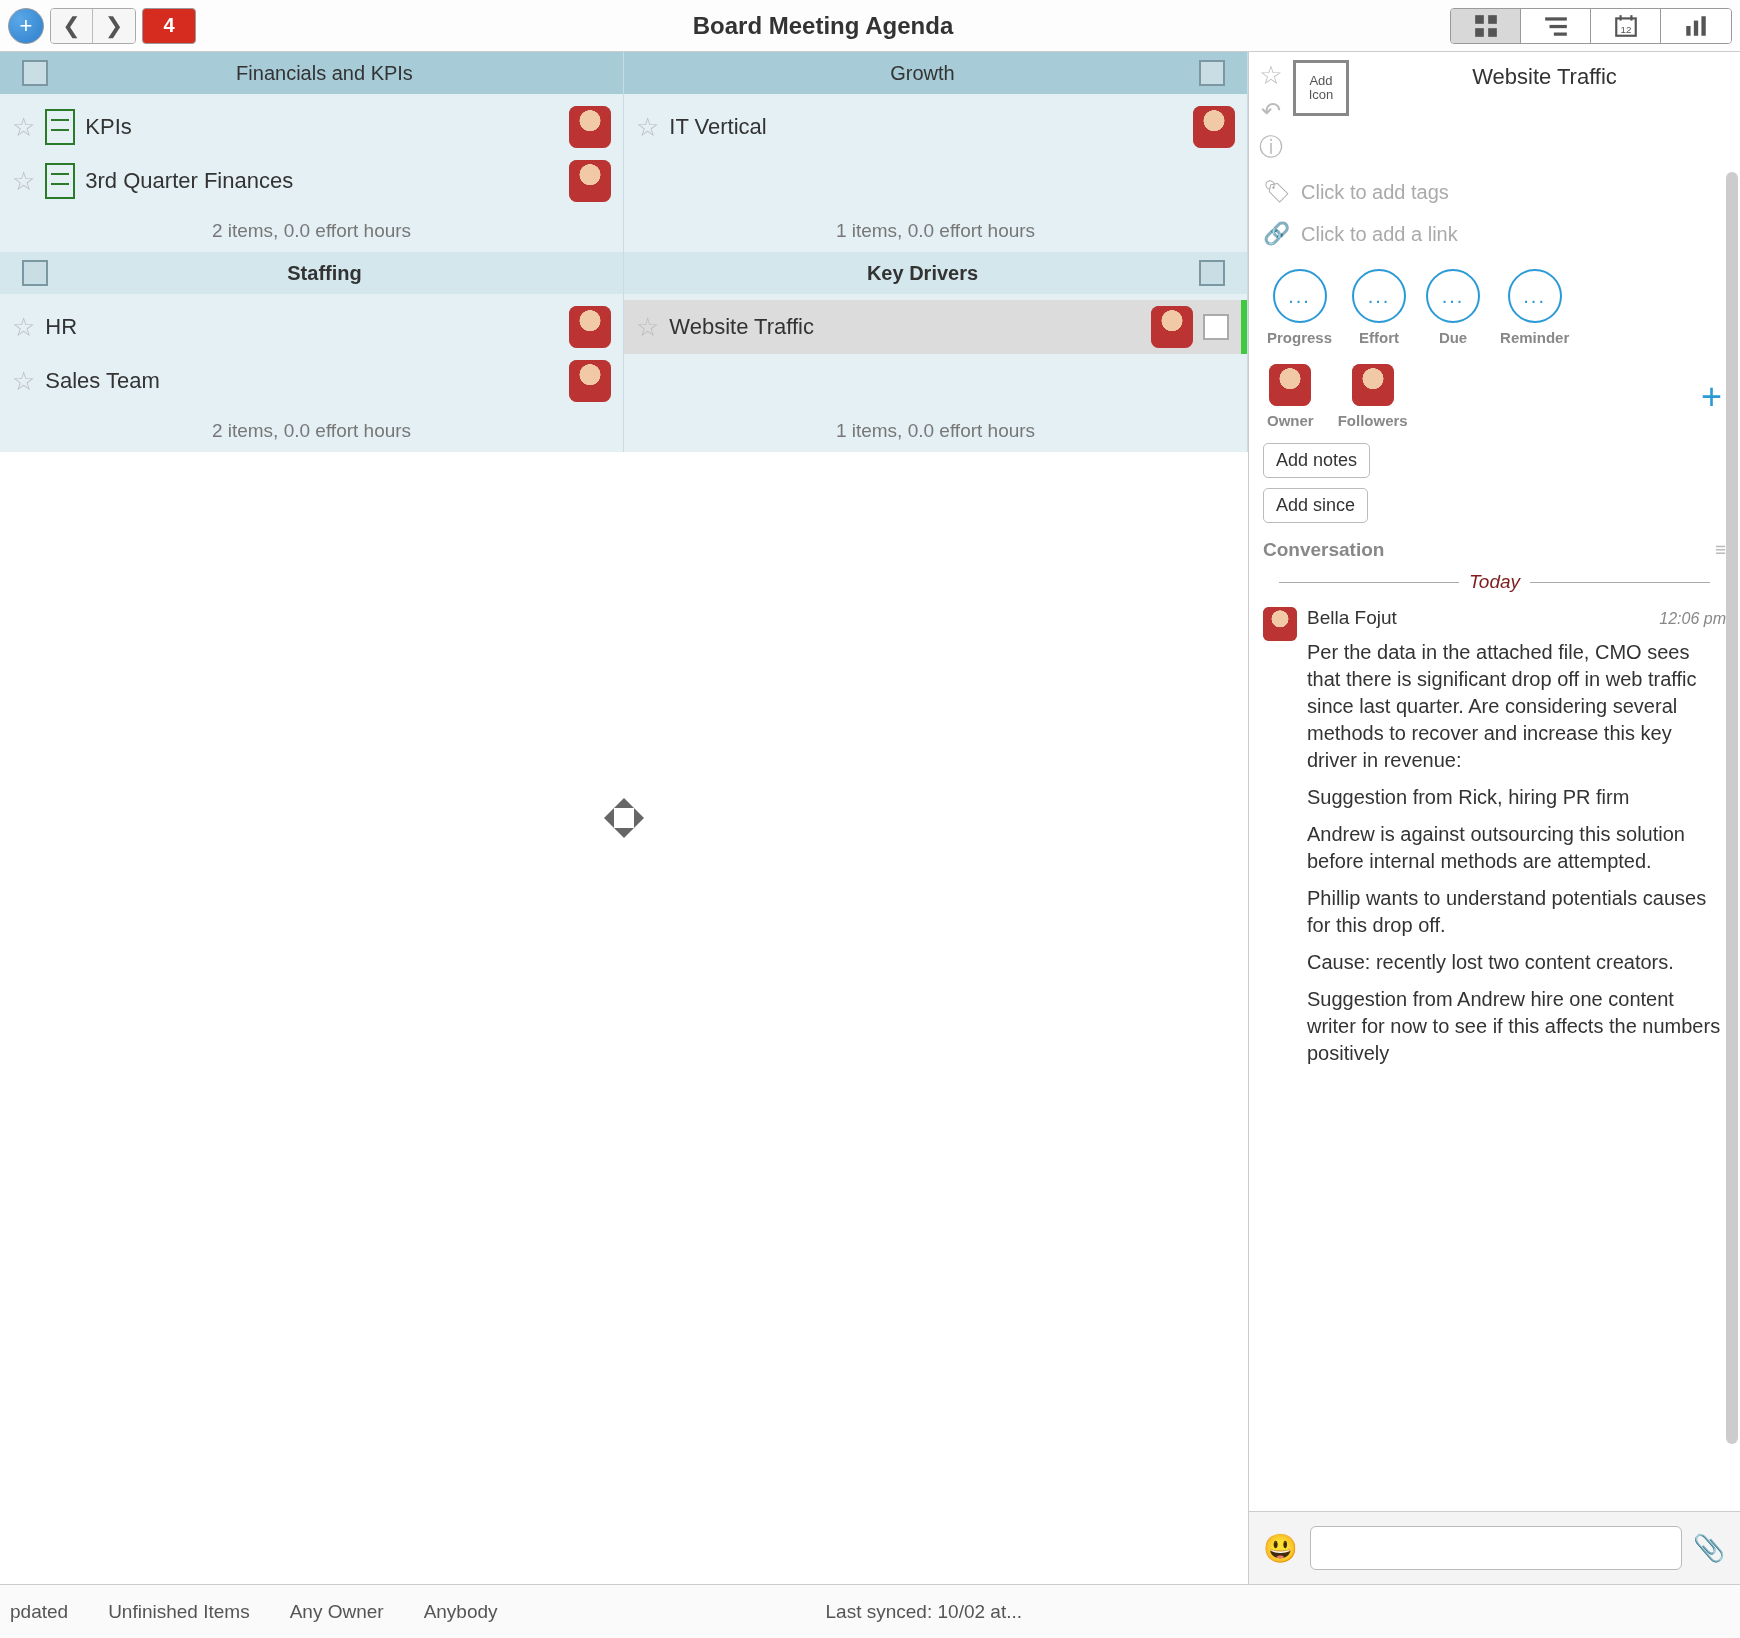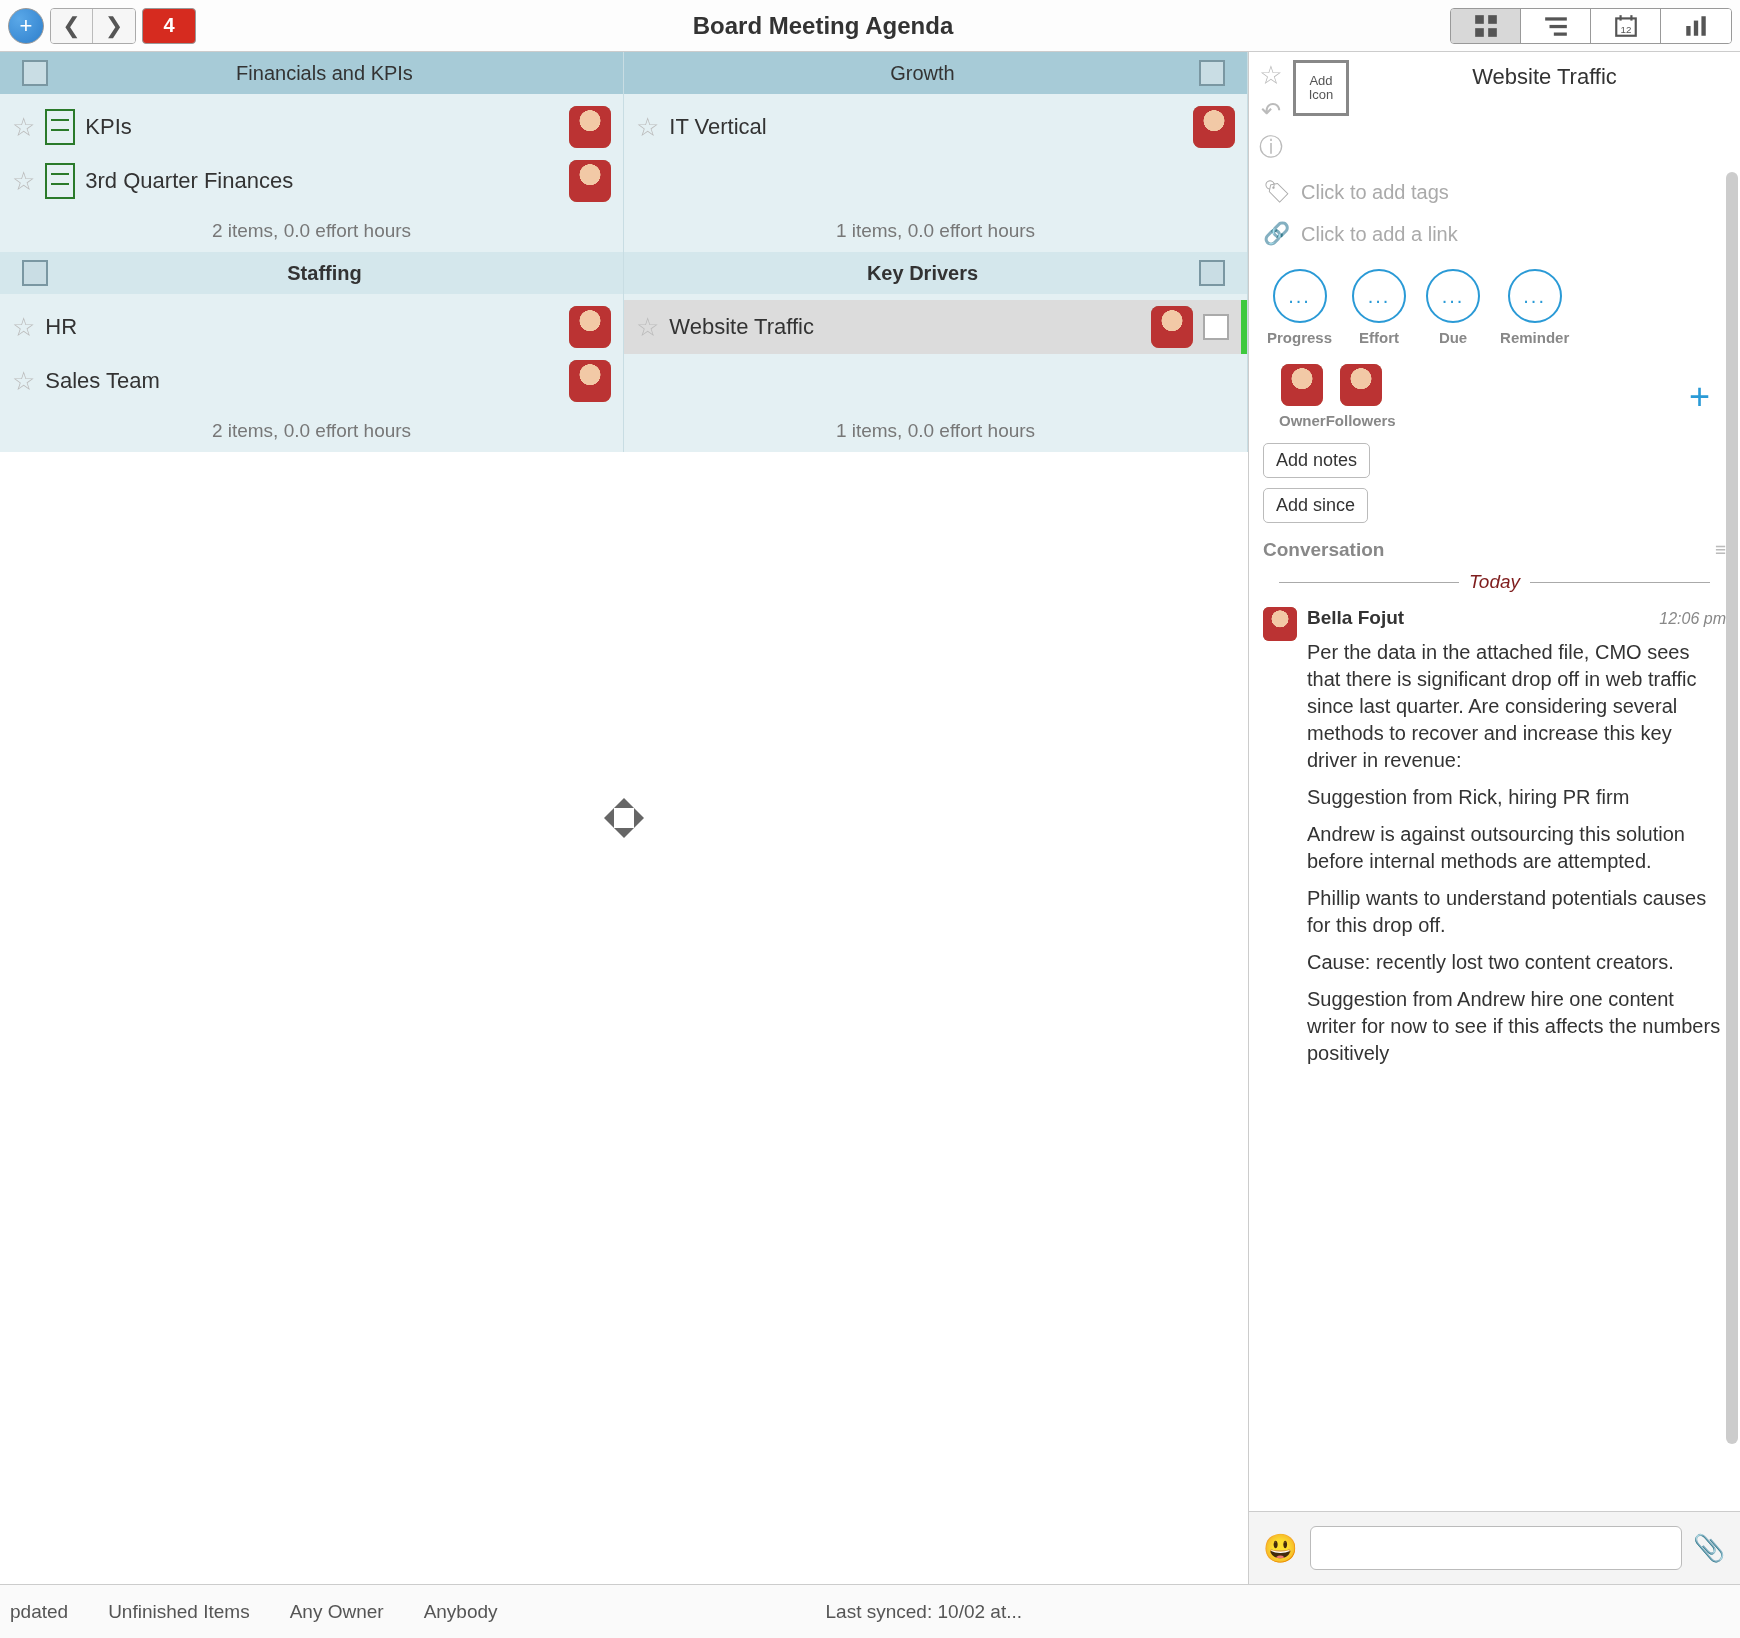--- a/index.html
+++ b/index.html
@@ -49,32 +49,32 @@
   .side-head { display:flex; padding:8px 10px; gap:10px; align-items:flex-start; }
   .side-head-icons{display:flex;flex-direction:column;gap:6px;align-items:center;color:#bbb;font-size:24px;}
   .addicon-box{border:3px solid #888;width:56px;height:56px;display:flex;align-items:center;justify-content:center;font-size:13px;color:#555;text-align:center;line-height:1.1;}
   .side-title{flex:1;text-align:center;font-size:22px;padding-top:4px;}
   .side-row { display:flex; align-items:center; gap:14px; padding:8px 14px; color:#aaa; font-size:20px; }
   .side-row .ic{color:#aaa;font-size:22px;width:24px;text-align:center;}
   .props { display:flex; gap:20px; padding:14px 18px; }
   .prop { display:flex; flex-direction:column; align-items:center; gap:6px; }
   .circle { width:54px;height:54px;border:2px solid #2a9ad6;border-radius:50%;display:flex;align-items:center;justify-content:center;color:#2a9ad6;font-size:20px;letter-spacing:2px; }
   .prop-label{font-size:15px;color:#888;font-weight:bold;}
-  .people { display:flex; padding:4px 30px 14px; align-items:flex-start; }
+  .people { display:flex; gap:24px; padding:4px 18px 14px; align-items:flex-start; }
   .people .plus{margin-left:auto;color:#2a9ad6;font-size:36px;align-self:center;}
   .btn { border:1px solid #bbb; border-radius:5px; padding:6px 12px; font-size:18px; background:#fff; display:inline-block; margin:0 14px 10px; }
   .convo-head{display:flex;align-items:flex-start;padding:6px 14px;color:#888;font-weight:bold;}
   .convo-head .menu{margin-left:auto;color:#bbb;}
   .today-div{display:flex;align-items:center;gap:10px;padding:0 30px;margin:4px 0 8px;}
   .today-div .line{flex:1;height:1px;background:#aaa;}
   .today-div .txt{font-style:italic;color:#7f1d1d;}
   .msg { display:flex; gap:10px; padding:6px 14px 0; }
   .msg .body{flex:1;}
   .msg .hdr{display:flex;align-items:baseline;gap:8px;}
-  .msg .name{font-weight:bold;}
+  .msg .name{font-weight:normal;}
   .msg .time{margin-left:auto;color:#888;font-style:italic;font-size:16px;}
   .msg p{margin:10px 0;font-size:20px;line-height:1.35;}
   .convo-scroll{flex:1;overflow:auto;padding-bottom:10px;}
   .side-scrollbar{position:absolute;right:2px;top:120px;bottom:140px;width:12px;background:#ccc;border-radius:6px;}
   .side{position:relative;}
   .compose { border-top:1px solid #ccc; padding:14px; display:flex; align-items:center; gap:12px; background:#f4f4f4; }
   .compose .emoji{font-size:28px;}
   .compose input{flex:1;height:44px;border:1px solid #bbb;border-radius:6px;padding:0 10px;font-size:18px;}
   .compose .clip{font-size:26px;color:#555;}
   .chk { width:26px;height:26px;border:2px solid #aaa;background:#fff; }

